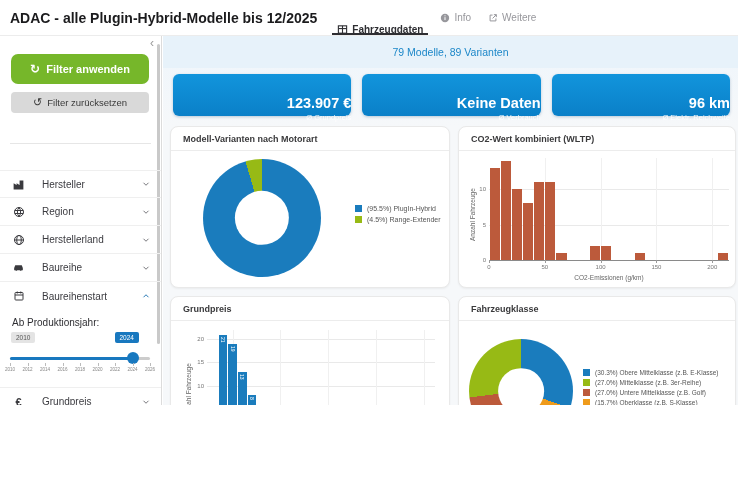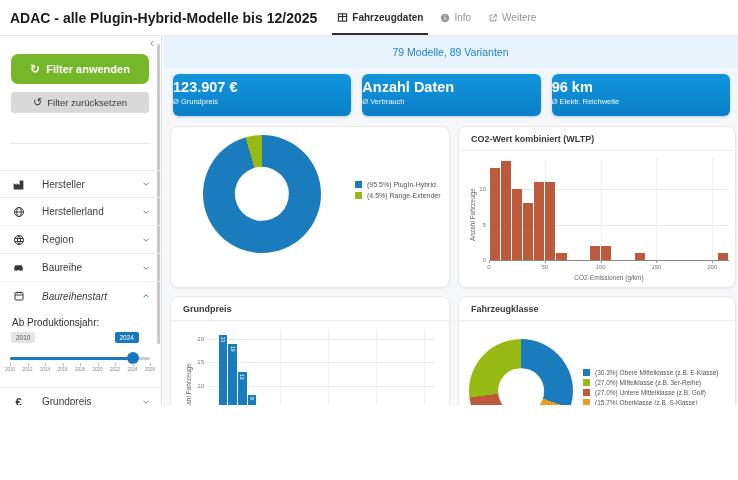--- a/index.html
+++ b/index.html
@@ -8,21 +8,21 @@
          font-family:"Liberation Sans","DejaVu Sans",sans-serif; color:#333; }
 
   
   .hdr { position:absolute; left:0; top:0; width:738px; height:36px; background:#fff;
          border-bottom:1px solid #ececec; display:flex; align-items:center; z-index:5; }
   .hdr-title { font-size:14px; font-weight:bold; color:#1b1b1d; margin-left:10px; white-space:nowrap; }
   .tabs { display:flex; margin-left:20px; height:100%; align-items:center; gap:17px; }
   .tab { position:relative; height:100%; display:flex; align-items:center; gap:4px;
          font-size:10px; color:#97979c; cursor:pointer; white-space:nowrap; }
   .tab .tic { display:flex; }
-  .tab.active { color:#2e2e32; font-weight:bold; }
+  .tab.active { color:#2e2e32; font-weight:bold;align-items:flex-end; }
   .tab.active::after { content:""; position:absolute; left:-5px; right:-5px; bottom:0; height:2px; background:#2e2e32; }
 
   
   .sb { position:absolute; left:0; top:36px; width:162px; height:444px; background:#fff;
         border-right:1px solid #dcdcdc; }
   .sb-collapse { position:absolute; top:1px; right:7px; font-size:12px; color:#9a9a9a; cursor:pointer; line-height:12px; }
   .sb-thumb { position:absolute; right:1px; top:8px; width:3px; height:300px; background:#c9c9c9; border-radius:2px; }
   .btn-apply { position:absolute; left:11px; top:18px; width:138px; height:30px; border:none; border-radius:7px;
                background:#76b72a; color:#fff; font-weight:bold; font-size:11px; cursor:pointer;
                display:flex; align-items:center; justify-content:center; gap:6px; font-family:inherit; }
@@ -54,21 +54,21 @@
   .sl-tick  { position:absolute; top:0; width:1px; height:3px; background:#bbb; }
   .sl-tlab  { position:absolute; top:4px; transform:translateX(-50%); font-size:4.6px; color:#888; white-space:nowrap; }
 
   
   .main { position:absolute; left:163px; top:36px; width:575px; height:444px; background:#f6f8fa; overflow:hidden; }
   .band { height:32px; background:#e7f2fa; display:flex; align-items:center; justify-content:center;
           font-size:10.5px; color:#1c87c8; }
   .top-area { background:linear-gradient(180deg,#eef5fb 0,#f6f8fa 100%); padding-bottom:10px; }
   .kpis { display:flex; gap:11px; padding:6px 8px 0 10px; }
   .kpi { flex:1; height:42px; border-radius:6px; background:linear-gradient(180deg,#1295dc,#0a80c8);
-         box-shadow:0 1px 3px rgba(0,60,110,.25); color:#fff; text-align:left; padding-top:5px; cursor:pointer; }
+         box-shadow:0 1px 3px rgba(0,60,110,.25); color:#fff; text-align:right; padding-top:21px; cursor:pointer; }
   .kpi-v { font-size:14.5px; font-weight:bold; line-height:17px; }
   .kpi-l { font-size:7.5px; opacity:.95; margin-top:1px; }
 
   .grid { padding:0 0 0 7px; }
   .crow { display:flex; gap:8px; margin-bottom:8px; }
   .card { background:#fff; border:1px solid #e9e9e9; border-radius:8px; box-shadow:0 1px 2px rgba(0,0,0,.05); }
   .c-l { width:280px; } .c-r { width:278px; }
   .card-head { height:24px; line-height:24px; padding-left:12px; font-size:9px; font-weight:bold; color:#3a3a3c;
                border-bottom:1px solid #ececec; }
   .card-body { position:relative; }
@@ -166,59 +166,59 @@
         <span class="chev">
             <svg width="10" height="10" viewBox="0 0 24 24" fill="none" stroke="currentColor" stroke-width="2.4">
               <polyline points="6 9 12 15 18 9"></polyline>
             </svg>
           </span>
       </div>
       <div class="frow">
         <span class="ic">
           <svg width="12" height="12" viewBox="0 0 24 24" fill="none" stroke="currentColor" stroke-width="2">
               <circle cx="12" cy="12" r="9"></circle>
+              <path d="M12 3a14 14 0 0 1 0 18M12 3a14 14 0 0 0 0 18M3.5 9h17M3.5 15h17"></path>
+            </svg>
+        </span>
+        <span class="lbl">Region</span>
+        <span class="chev">
+            <svg width="10" height="10" viewBox="0 0 24 24" fill="none" stroke="currentColor" stroke-width="2.4">
+              <polyline points="6 9 12 15 18 9"></polyline>
+            </svg>
+          </span>
+      </div>
+      <div class="frow">
+        <span class="ic">
+          <svg width="12" height="12" viewBox="0 0 24 24" fill="none" stroke="currentColor" stroke-width="2">
+              <circle cx="12" cy="12" r="9"></circle>
               <line x1="3" y1="12" x2="21" y2="12"></line>
               <ellipse cx="12" cy="12" rx="4.5" ry="9"></ellipse>
             </svg>
         </span>
         <span class="lbl">Herstellerland</span>
         <span class="chev">
             <svg width="10" height="10" viewBox="0 0 24 24" fill="none" stroke="currentColor" stroke-width="2.4">
               <polyline points="6 9 12 15 18 9"></polyline>
             </svg>
           </span>
       </div>
       <div class="frow">
         <span class="ic">
-          <svg width="12" height="12" viewBox="0 0 24 24" fill="none" stroke="currentColor" stroke-width="2">
-              <circle cx="12" cy="12" r="9"></circle>
-              <path d="M12 3a14 14 0 0 1 0 18M12 3a14 14 0 0 0 0 18M3.5 9h17M3.5 15h17"></path>
-            </svg>
-        </span>
-        <span class="lbl">Region</span>
-        <span class="chev">
-            <svg width="10" height="10" viewBox="0 0 24 24" fill="none" stroke="currentColor" stroke-width="2.4">
-              <polyline points="6 9 12 15 18 9"></polyline>
-            </svg>
-          </span>
-      </div>
-      <div class="frow">
-        <span class="ic">
           <svg width="13" height="13" viewBox="0 0 24 24" fill="currentColor">
               <path d="M4 17v-4l2-5h12l2 5v4h-2.2a2 2 0 0 1-3.6 0H9.8a2 2 0 0 1-3.6 0H4z"></path>
             </svg>
         </span>
         <span class="lbl">Baureihe</span>
         <span class="chev">
             <svg width="10" height="10" viewBox="0 0 24 24" fill="none" stroke="currentColor" stroke-width="2.4">
               <polyline points="6 9 12 15 18 9"></polyline>
             </svg>
           </span>
       </div>
-      <div class="frow" style="border-bottom:none;font-style:italic;">
+      <div class="frow" style="border-bottom:none;">
         <span class="ic">
           <svg width="12" height="12" viewBox="0 0 24 24" fill="none" stroke="currentColor" stroke-width="2">
               <rect x="4" y="5" width="16" height="15" rx="1.5"></rect>
               <line x1="4" y1="10" x2="20" y2="10"></line>
               <line x1="8.5" y1="3" x2="8.5" y2="7"></line>
               <line x1="15.5" y1="3" x2="15.5" y2="7"></line>
             </svg>
         </span>
         <span class="lbl">Baureihenstart</span>
         <span class="chev up">
@@ -301,34 +301,35 @@
     <div class="top-area">
       <div class="band">
         <span>79 Modelle, 89 Varianten</span>
       </div>
       <div class="kpis">
         <div class="kpi">
           <div class="kpi-v">123.907 €</div>
           <div class="kpi-l">Ø Grundpreis</div>
         </div>
         <div class="kpi">
-          <div class="kpi-v">Anzahl Daten</div>
+          <div class="kpi-v">Keine Daten</div>
           <div class="kpi-l">Ø Verbrauch</div>
         </div>
         <div class="kpi">
           <div class="kpi-v">96 km</div>
           <div class="kpi-l">Ø Elektr. Reichweite</div>
         </div>
       </div>
     </div>
 
     <div class="grid">
       <div class="crow">
 
         <div class="card c-l h1">
+          <div class="card-head">Modell-Varianten nach Motorart</div>
           <div class="card-body">
             <div class="donut" id="donut0" style="left: 32px; top: 8px; width: 118px; height: 118px; background: conic-gradient(rgb(26, 124, 189) 0deg, rgb(26, 124, 189) 343.8deg, rgb(151, 186, 21) 343.8deg, rgb(151, 186, 21) 360deg);">
                 <div class="hole" style="width: 46%; height: 46%;"></div>
               </div>
             <div class="legend lg1" id="legend0" style="left:184px;top:54px;">
                 <div class="lrow">
                   <div class="sw" style="background: rgb(26, 124, 189);"></div>
                   <div class="llab">(95.5%) PlugIn-Hybrid</div>
                 </div>
                 <div class="lrow">

